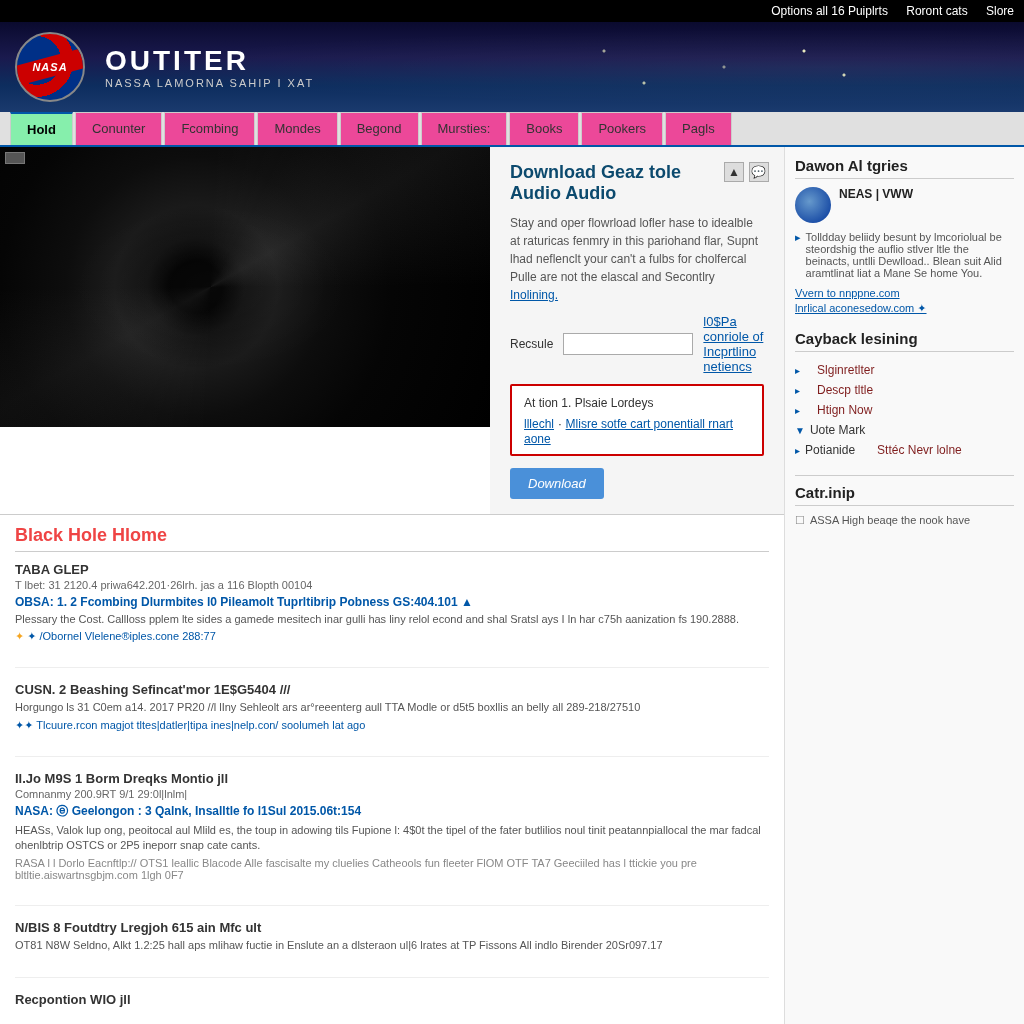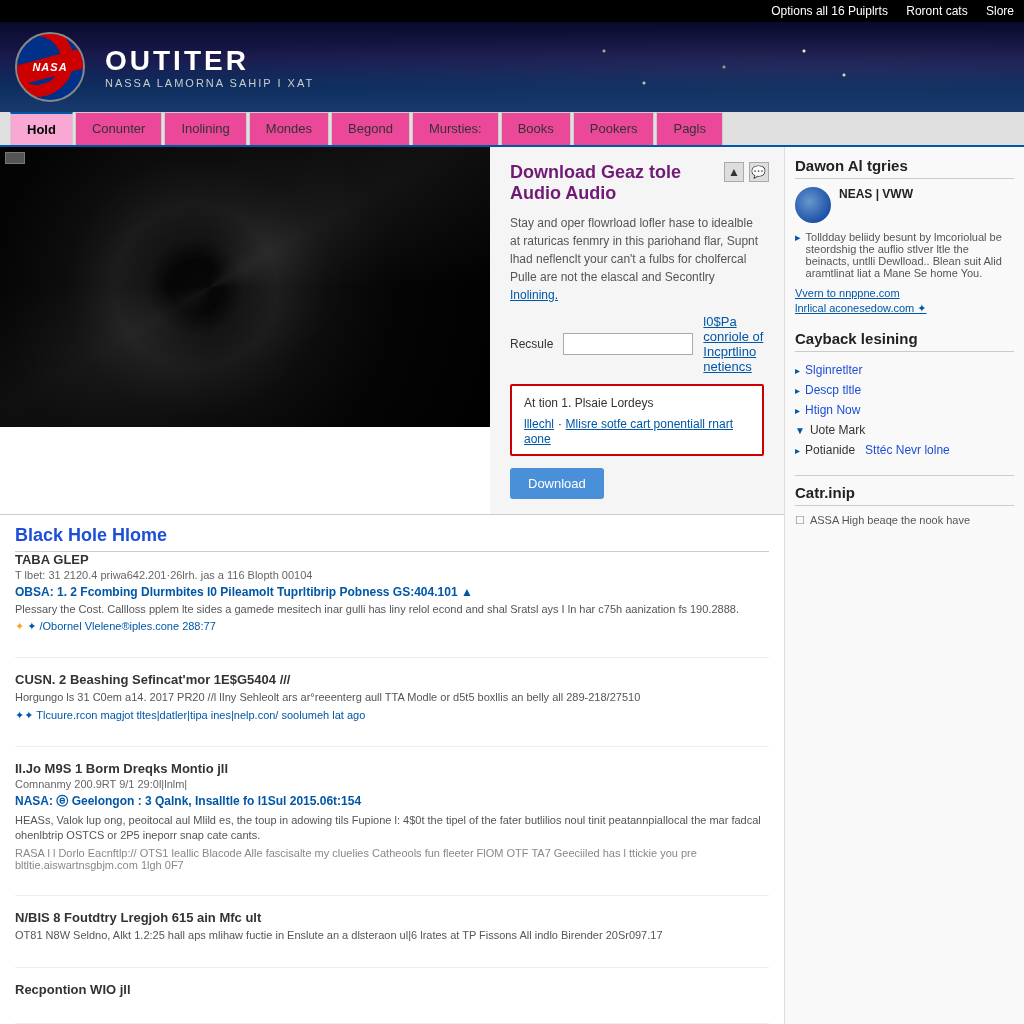--- a/index.html
+++ b/index.html
@@ -111,21 +111,21 @@
       padding: 8px 16px;
       cursor: pointer;
       border: 1px solid #ccc;
       border-bottom: none;
       background: #ec4899;
       margin-right: 2px;
       font-size: 13px;
       color: #333;
     }
     .nav-tab.active {
-      background: #f9a8d4;
+      background: #86efac;
       border-top: 2px solid #0057a8;
       color: #000;
       font-weight: bold;
     }
 
     
     .main-content {
       display: flex;
       gap: 0;
     }
@@ -178,21 +178,21 @@
 
     .hero-panel {
       flex: 1;
       padding: 15px 20px;
       background: #f5f5f5;
       position: relative;
     }
     .hero-panel-header {
       font-size: 18px;
       font-weight: bold;
-      color: #701a75;
+      color: #0c4a6e;
       margin-bottom: 10px;
       padding-right: 40px;
     }
     .panel-controls {
       position: absolute;
       top: 15px;
       right: 15px;
       display: flex;
       gap: 5px;
     }
@@ -240,33 +240,35 @@
     .action-box a { color: #0057a8; font-size: 12px; text-decoration: underline; }
 
     .download-btn {
       background: #4a90d9;
       color: white;
       border: none;
       padding: 8px 18px;
       font-size: 13px;
       cursor: pointer;
       border-radius: 3px;
+      font-style: italic;
     }
 
     
     .articles-section {
       padding: 10px 15px;
       background: #fff;
     }
     .section-title {
       font-size: 18px;
       font-weight: bold;
-      color: #1d4ed8;
+      color: #ef4444;
       border-bottom: 1px solid #ccc;
       padding-bottom: 5px;
+      margin-bottom: 10px;
     }
 
     .article-item {
       margin-bottom: 14px;
       border-bottom: 1px solid #eee;
       padding-bottom: 24px;
     }
     .article-title {
       font-size: 13px;
       font-weight: bold;
@@ -323,21 +325,21 @@
     .sidebar-links { list-style: none; }
     .sidebar-links li {
       font-size: 12px;
       padding: 3px 0;
       display: flex;
       align-items: center;
       gap: 5px;
       color: #333;
     }
     .sidebar-links li::before { content: '▸'; color: #0057a8; font-size: 10px; }
-    .sidebar-links li a { color: #1d4ed8; text-decoration: none; }
+    .sidebar-links li a { color: #7f1d1d; text-decoration: none; margin-left: 12px; }
     .sidebar-links li.active-item::before { content: '▼'; }
 
     .social-btns {
       display: flex;
       gap: 5px;
       margin: 5px 0;
     }
     .social-btn {
       padding: 4px 8px;
       font-size: 11px;
@@ -370,21 +372,21 @@
   <div class="site-title">
     <h1>OUTITER</h1>
     <p>NASSA LAMORNA SAHIP I XAT</p>
   </div>
   <div class="stars"></div>
 </div>
 
 <div class="nav-tabs">
   <div class="nav-tab active">Hold</div>
   <div class="nav-tab">Conunter</div>
-  <div class="nav-tab">Inolining</div>
+  <div class="nav-tab">Fcombing</div>
   <div class="nav-tab">Mondes</div>
   <div class="nav-tab">Begond</div>
   <div class="nav-tab">Mursties:</div>
   <div class="nav-tab">Books</div>
   <div class="nav-tab">Pookers</div>
   <div class="nav-tab">Pagls</div>
 </div>
 
 <div class="main-content">
   <div class="left-center">

